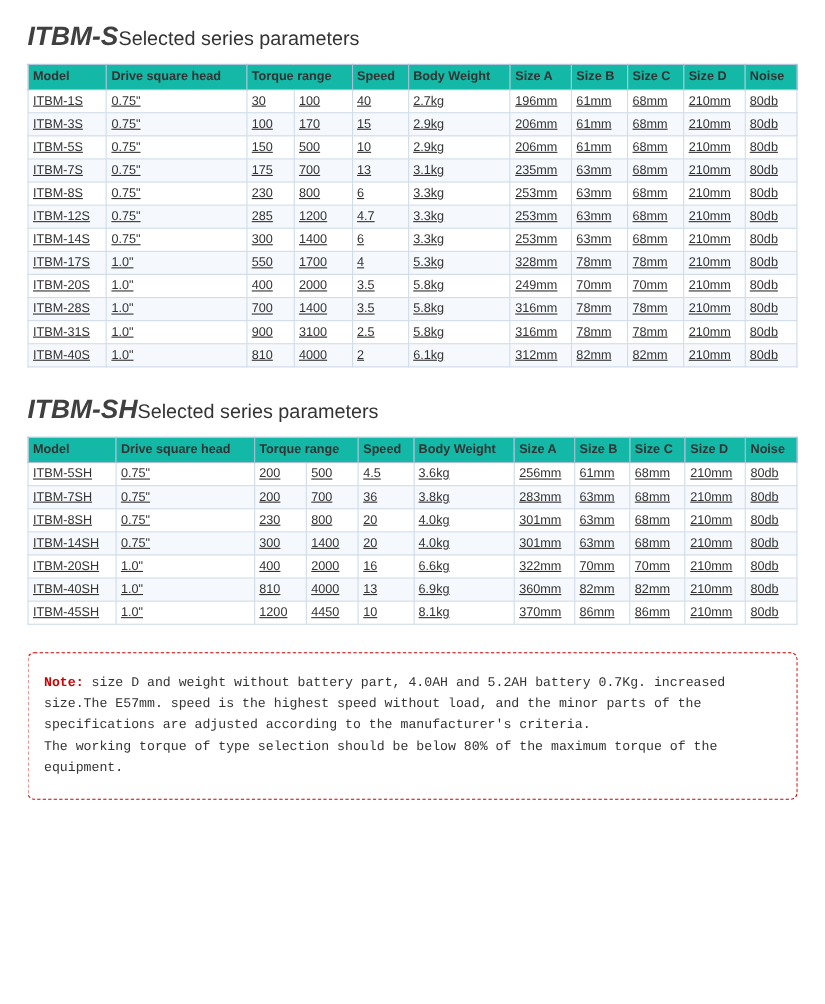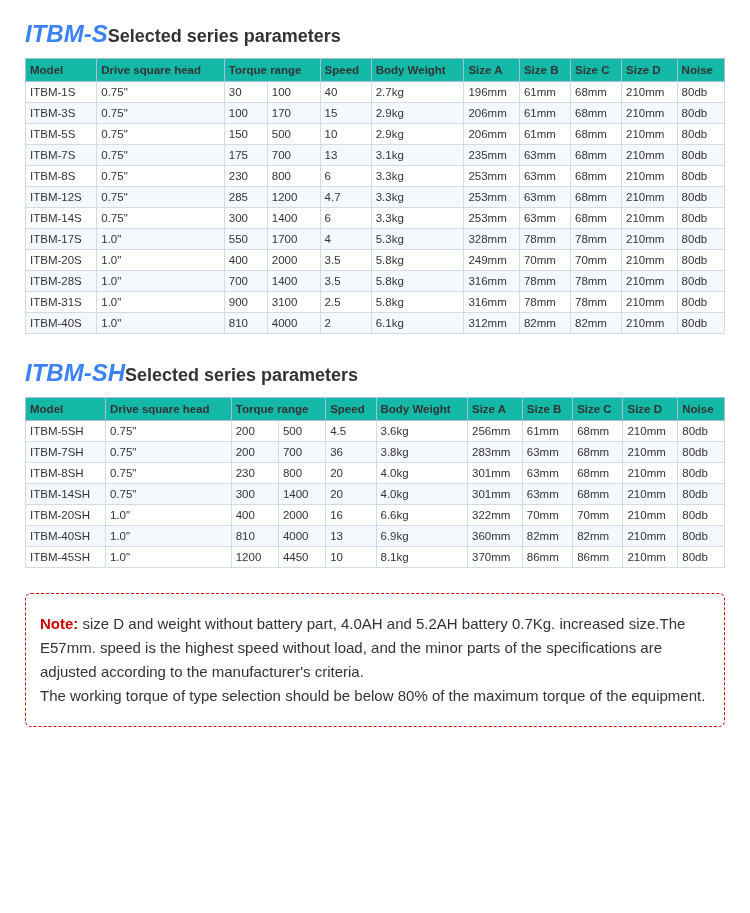--- a/index.html
+++ b/index.html
@@ -13,65 +13,67 @@
       padding: 20px 25px;
     }
     .section-title {
       margin-bottom: 10px;
       font-size: 22px;
       font-weight: normal;
       color: #333;
     }
     .section-title .itbm-part {
       font-weight: bold;
-      color: #3b82f6;
+      color: #404040;
       font-size: 24px;
       font-style: italic;
     }
     .section-title .desc-part {
       font-size: 18px;
       color: #333;
-      font-weight: bold;
+      font-weight: normal;
     }
     table {
       width: 100%;
       border-collapse: collapse;
       margin-bottom: 25px;
     }
     thead tr {
       background-color: #14b8a6;
     }
     thead th {
       padding: 5px 4px;
       text-align: left;
       font-weight: bold;
       font-size: 11.5px;
       border: 1px solid #aac0d8;
       white-space: nowrap;
     }
     tbody tr {
       background-color: #fff;
+      text-decoration: underline;
     }
     tbody tr:nth-child(even) {
       background-color: #f5f8fc;
     }
     tbody td {
       padding: 4px 4px;
       border: 1px solid #d0dce8;
       font-size: 11.5px;
       white-space: nowrap;
     }
     .note-box {
       border: 1.5px dashed #c00;
       border-radius: 6px;
       padding: 18px 14px;
       margin-top: 5px;
-      font-size: 15px;
+      font-size: 12px;
       line-height: 1.6;
       color: #333;
+      font-family: Liberation Mono, monospace;
     }
     .note-label {
       color: #c00;
       font-weight: bold;
     }
     .section-wrapper {
       margin-bottom: 18px;
     }
   </style>
 </head>

